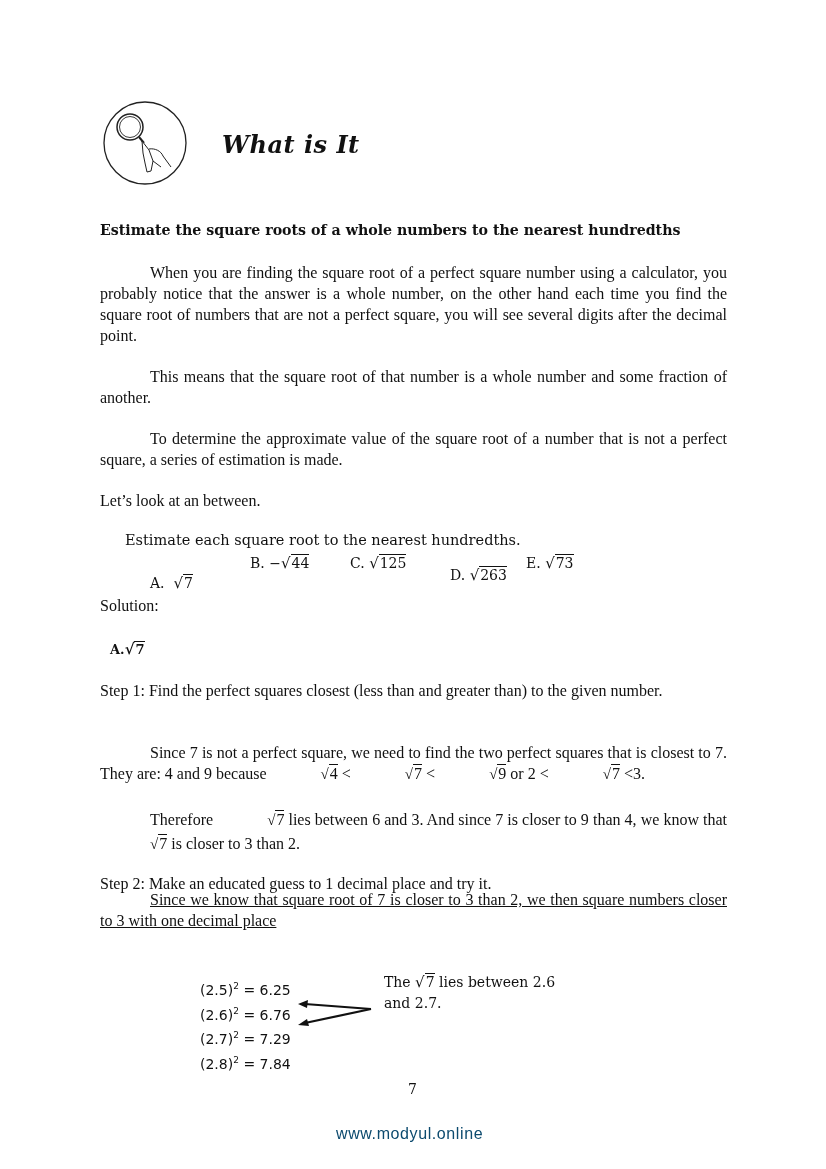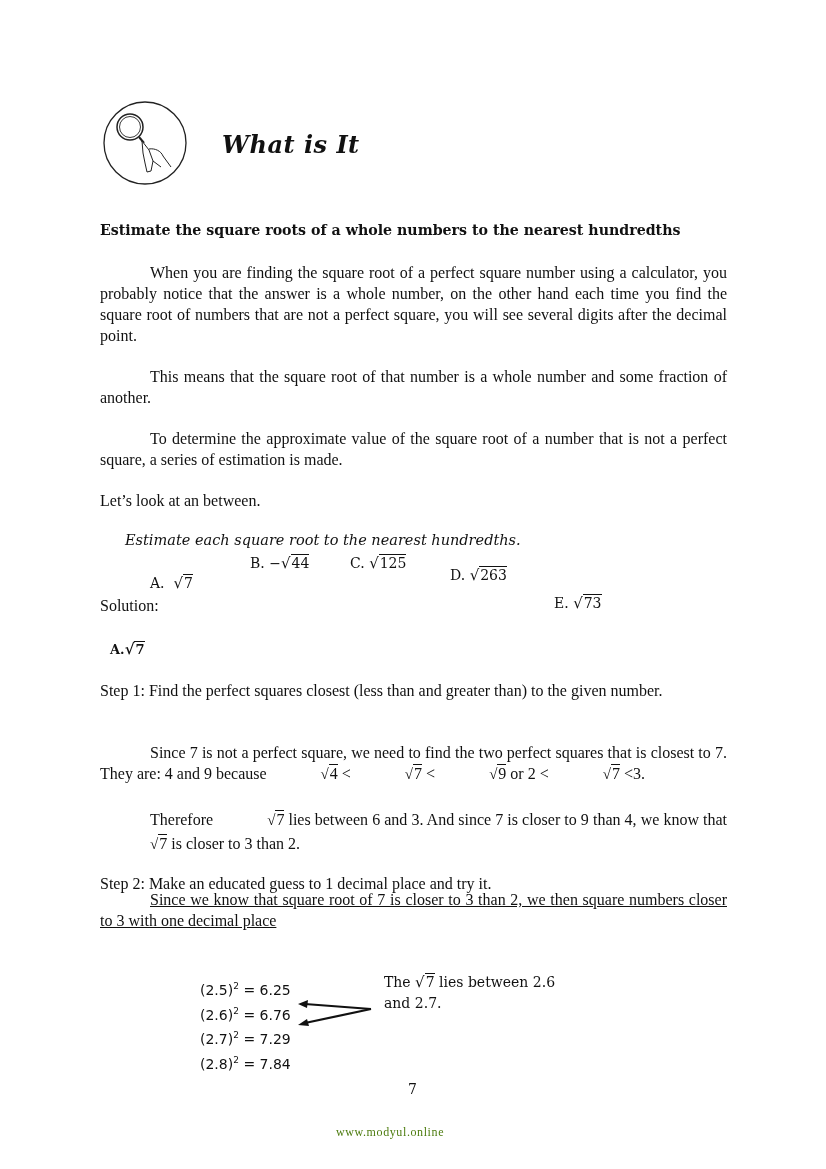--- a/index.html
+++ b/index.html
@@ -4,31 +4,31 @@
 <style>
   html, body { margin:0; padding:0; background:#ffffff; }
   body { width:826px; height:1169px; position:relative; overflow:hidden; color:#111; font-family:"DejaVu Serif", serif; }
   .abs { position:absolute; }
   .icon-circle { left:103px; top:101px; width:84px; height:84px; }
   .title { left:222px; top:130px; font-family:"DejaVu Serif", serif; font-weight:bold; font-style:italic; font-size:24px; letter-spacing:0.5px; }
   .heading { left:100px; top:222px; font-weight:bold; font-size:14.2px; }
   .para { left:100px; width:627px; font-family:"Liberation Serif", serif; font-size:16px; line-height:21px; text-align:justify; }
   .indent { text-indent:50px; }
   .plain { font-family:"Liberation Serif", serif; font-size:16px; }
-  .dv { font-family:"DejaVu Serif", serif; font-size:14px;font-style:italic; }
+  .dv { font-family:"DejaVu Serif", serif; font-size:14px; }
   .sq { display:inline-block; position:relative; }
   .sq .rad { font-size:15px; }
   .sq .ov { border-top:1px solid #111; padding-left:1px; }
   .options { top:554px; left:150px; font-family:"DejaVu Serif", serif; font-size:14px; }
   .opt { position:absolute; white-space:nowrap; top:0; }
   .calc { left:200px; top:976px; font-family:"DejaVu Sans", sans-serif; font-size:14px; line-height:21px;text-align:right; }
   .calc sup { font-size:9px; }
   .note { left:384px; top:972px; font-family:"DejaVu Serif", serif; font-size:14px; line-height:21px; }
   .pagenum { left:408px; top:1081px; font-family:"DejaVu Serif", serif; font-size:14px; }
-  .watermark { left:336px; top:1125px; font-family:Liberation Serif, serif; font-size:12px; color:#4d7c0f; letter-spacing:0.6px; }
+  .watermark { left:336px; top:1125px; font-family:Liberation Sans, sans-serif; font-size:16px; color:#0c4a6e; letter-spacing:0.6px; }
 </style>
 </head>
 <body>
 
 <div class="abs icon-circle">
   <svg width="84" height="84" viewBox="0 0 84 84">
     <circle cx="42" cy="42" r="41" fill="none" stroke="#222" stroke-width="1.3"></circle>
     <circle cx="27" cy="26" r="13" fill="none" stroke="#222" stroke-width="1.5"></circle>
     <circle cx="27" cy="26" r="10.5" fill="none" stroke="#222" stroke-width="0.9"></circle>
     <path d="M36 36 L41 42" stroke="#222" stroke-width="2"></path>
@@ -54,21 +54,21 @@
   </span>
   <span class="opt" style="left:100px;">
     <span>B.</span> <span>−</span><span class="sq"><span class="rad">√</span><span class="ov">44</span></span>
   </span>
   <span class="opt" style="left:200px;">
     <span>C.</span> <span class="sq"><span class="rad">√</span><span class="ov">125</span></span>
   </span>
   <span class="opt" style="left:300px;margin-top:12px;">
     <span>D.</span> <span class="sq"><span class="rad">√</span><span class="ov">263</span></span>
   </span>
-  <span class="opt" style="left:404px;margin-top:40px;">
+  <span class="opt" style="left:376px;">
     <span>E.</span> <span class="sq"><span class="rad">√</span><span class="ov">73</span></span>
   </span>
 </div>
 
 <div class="abs para" style="top:595px;">Solution:</div>
 
 <div class="abs" style="left:110px; top:640px; font-family:'DejaVu Serif', serif; font-size:13px;font-weight:bold;">
   <span>A.</span><span class="sq"><span class="rad">√</span><span class="ov">7</span></span>
 </div>
 

